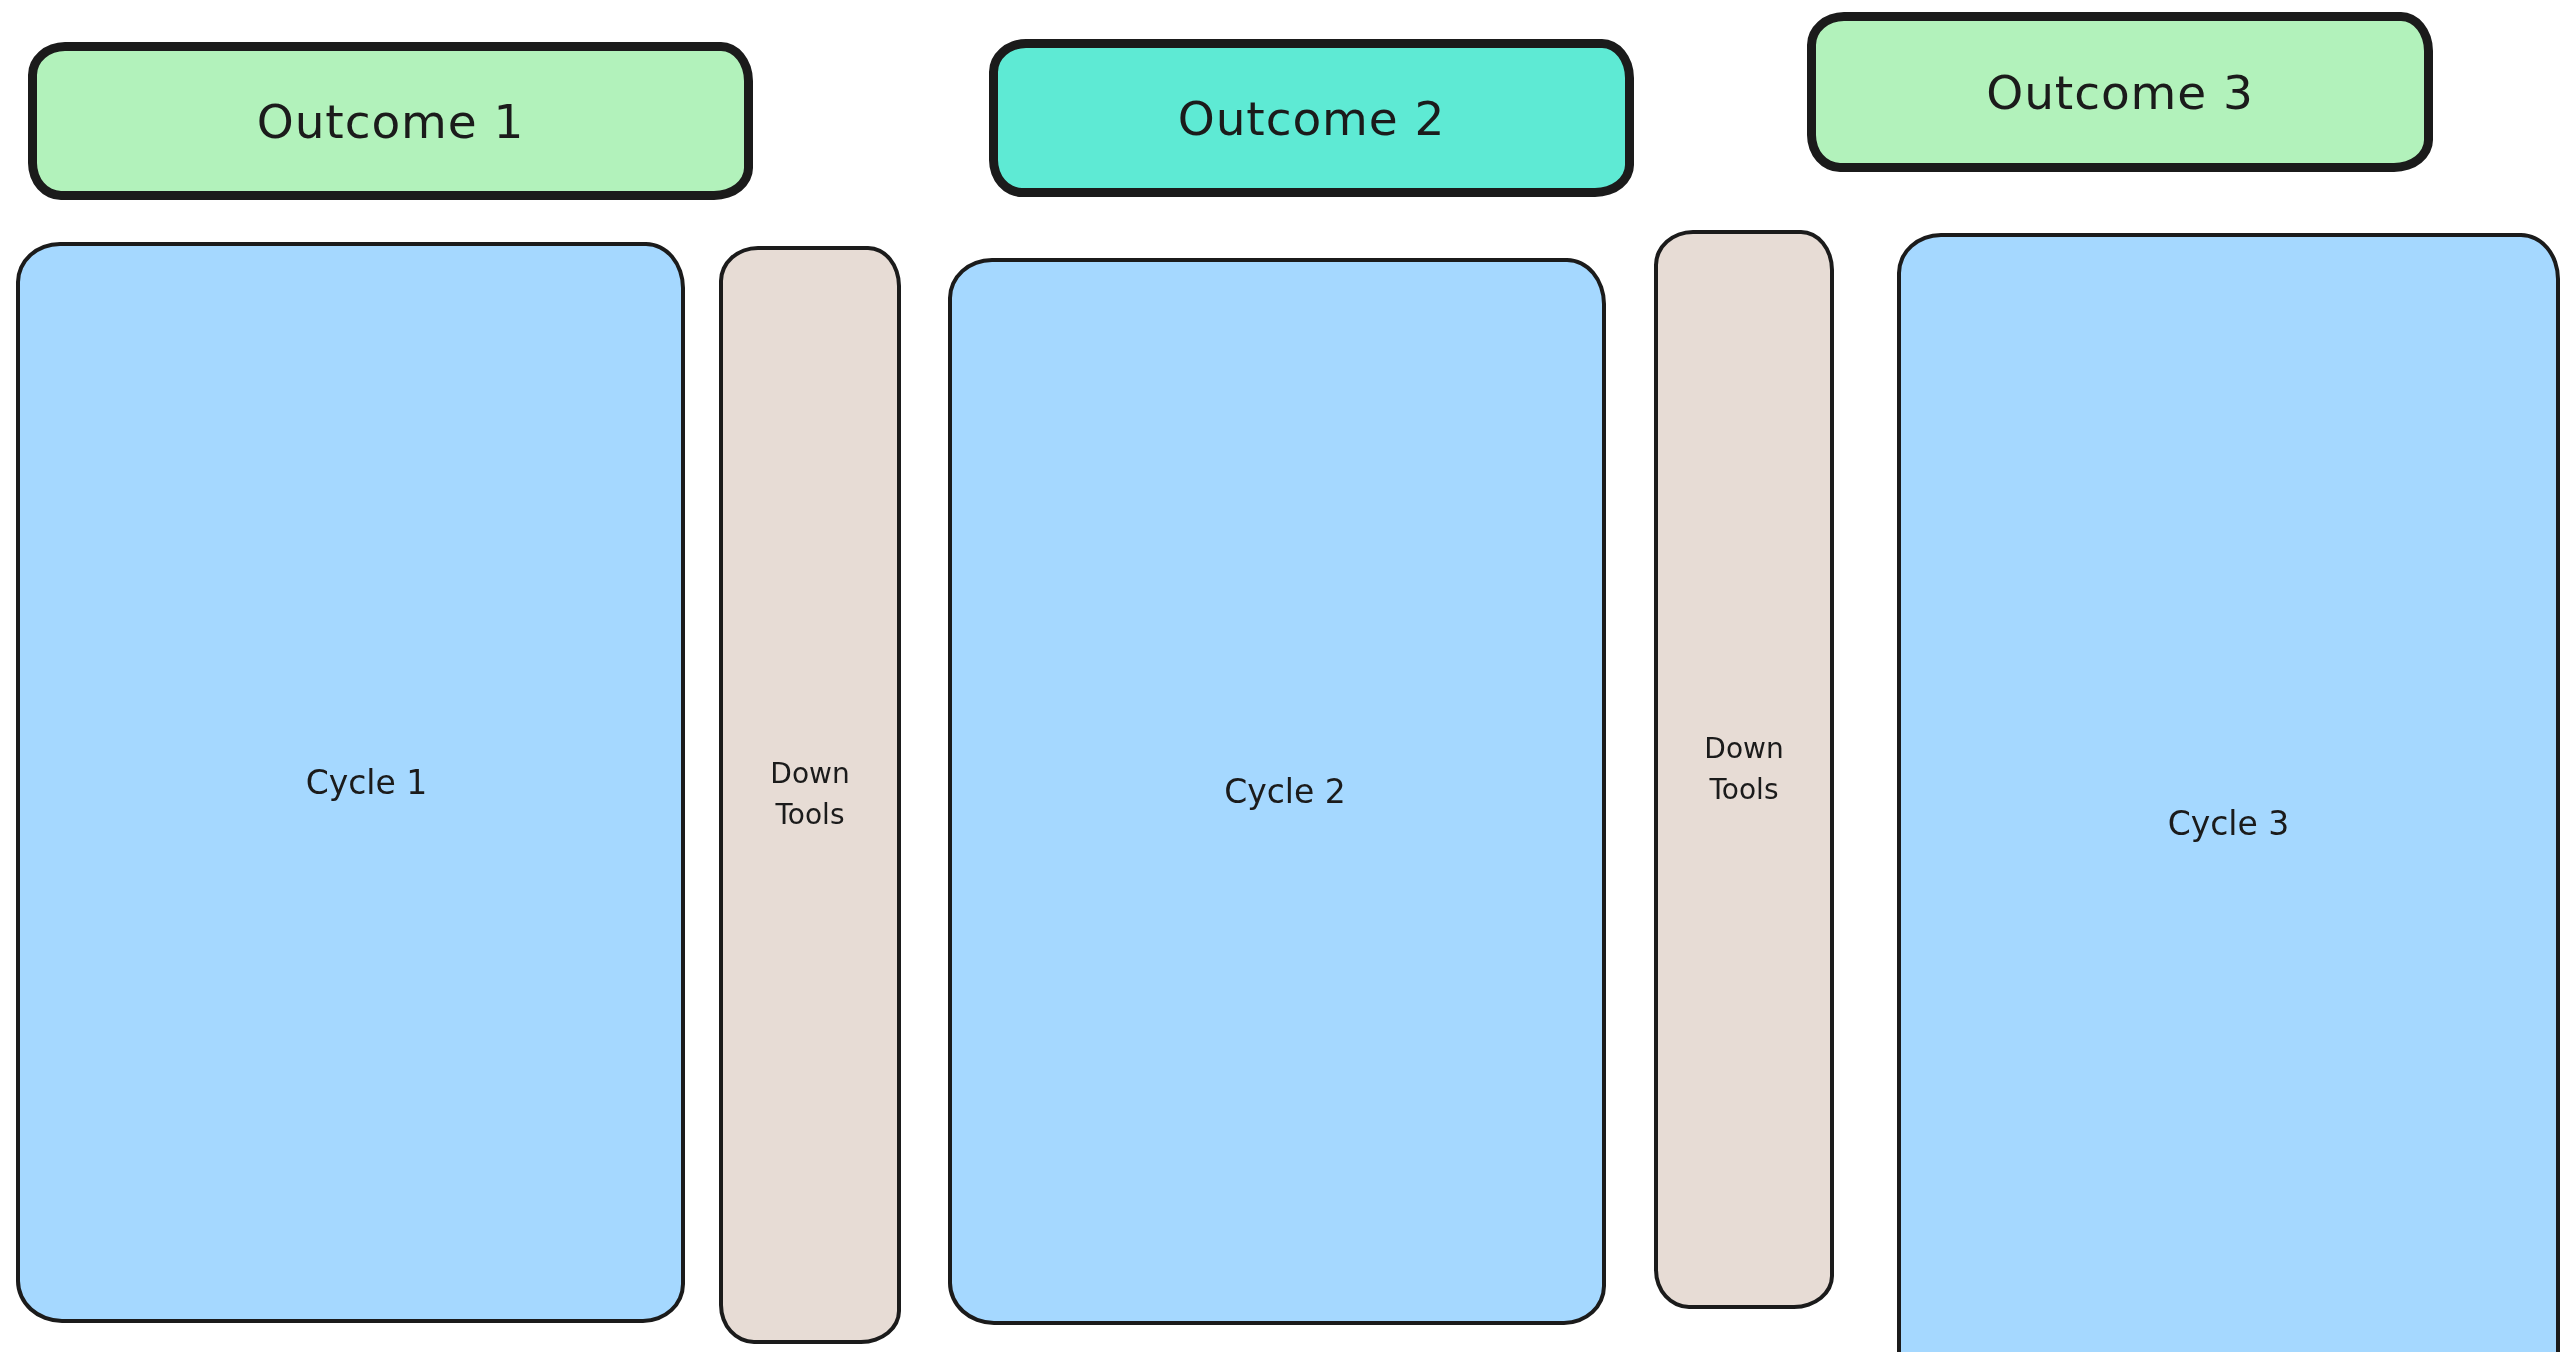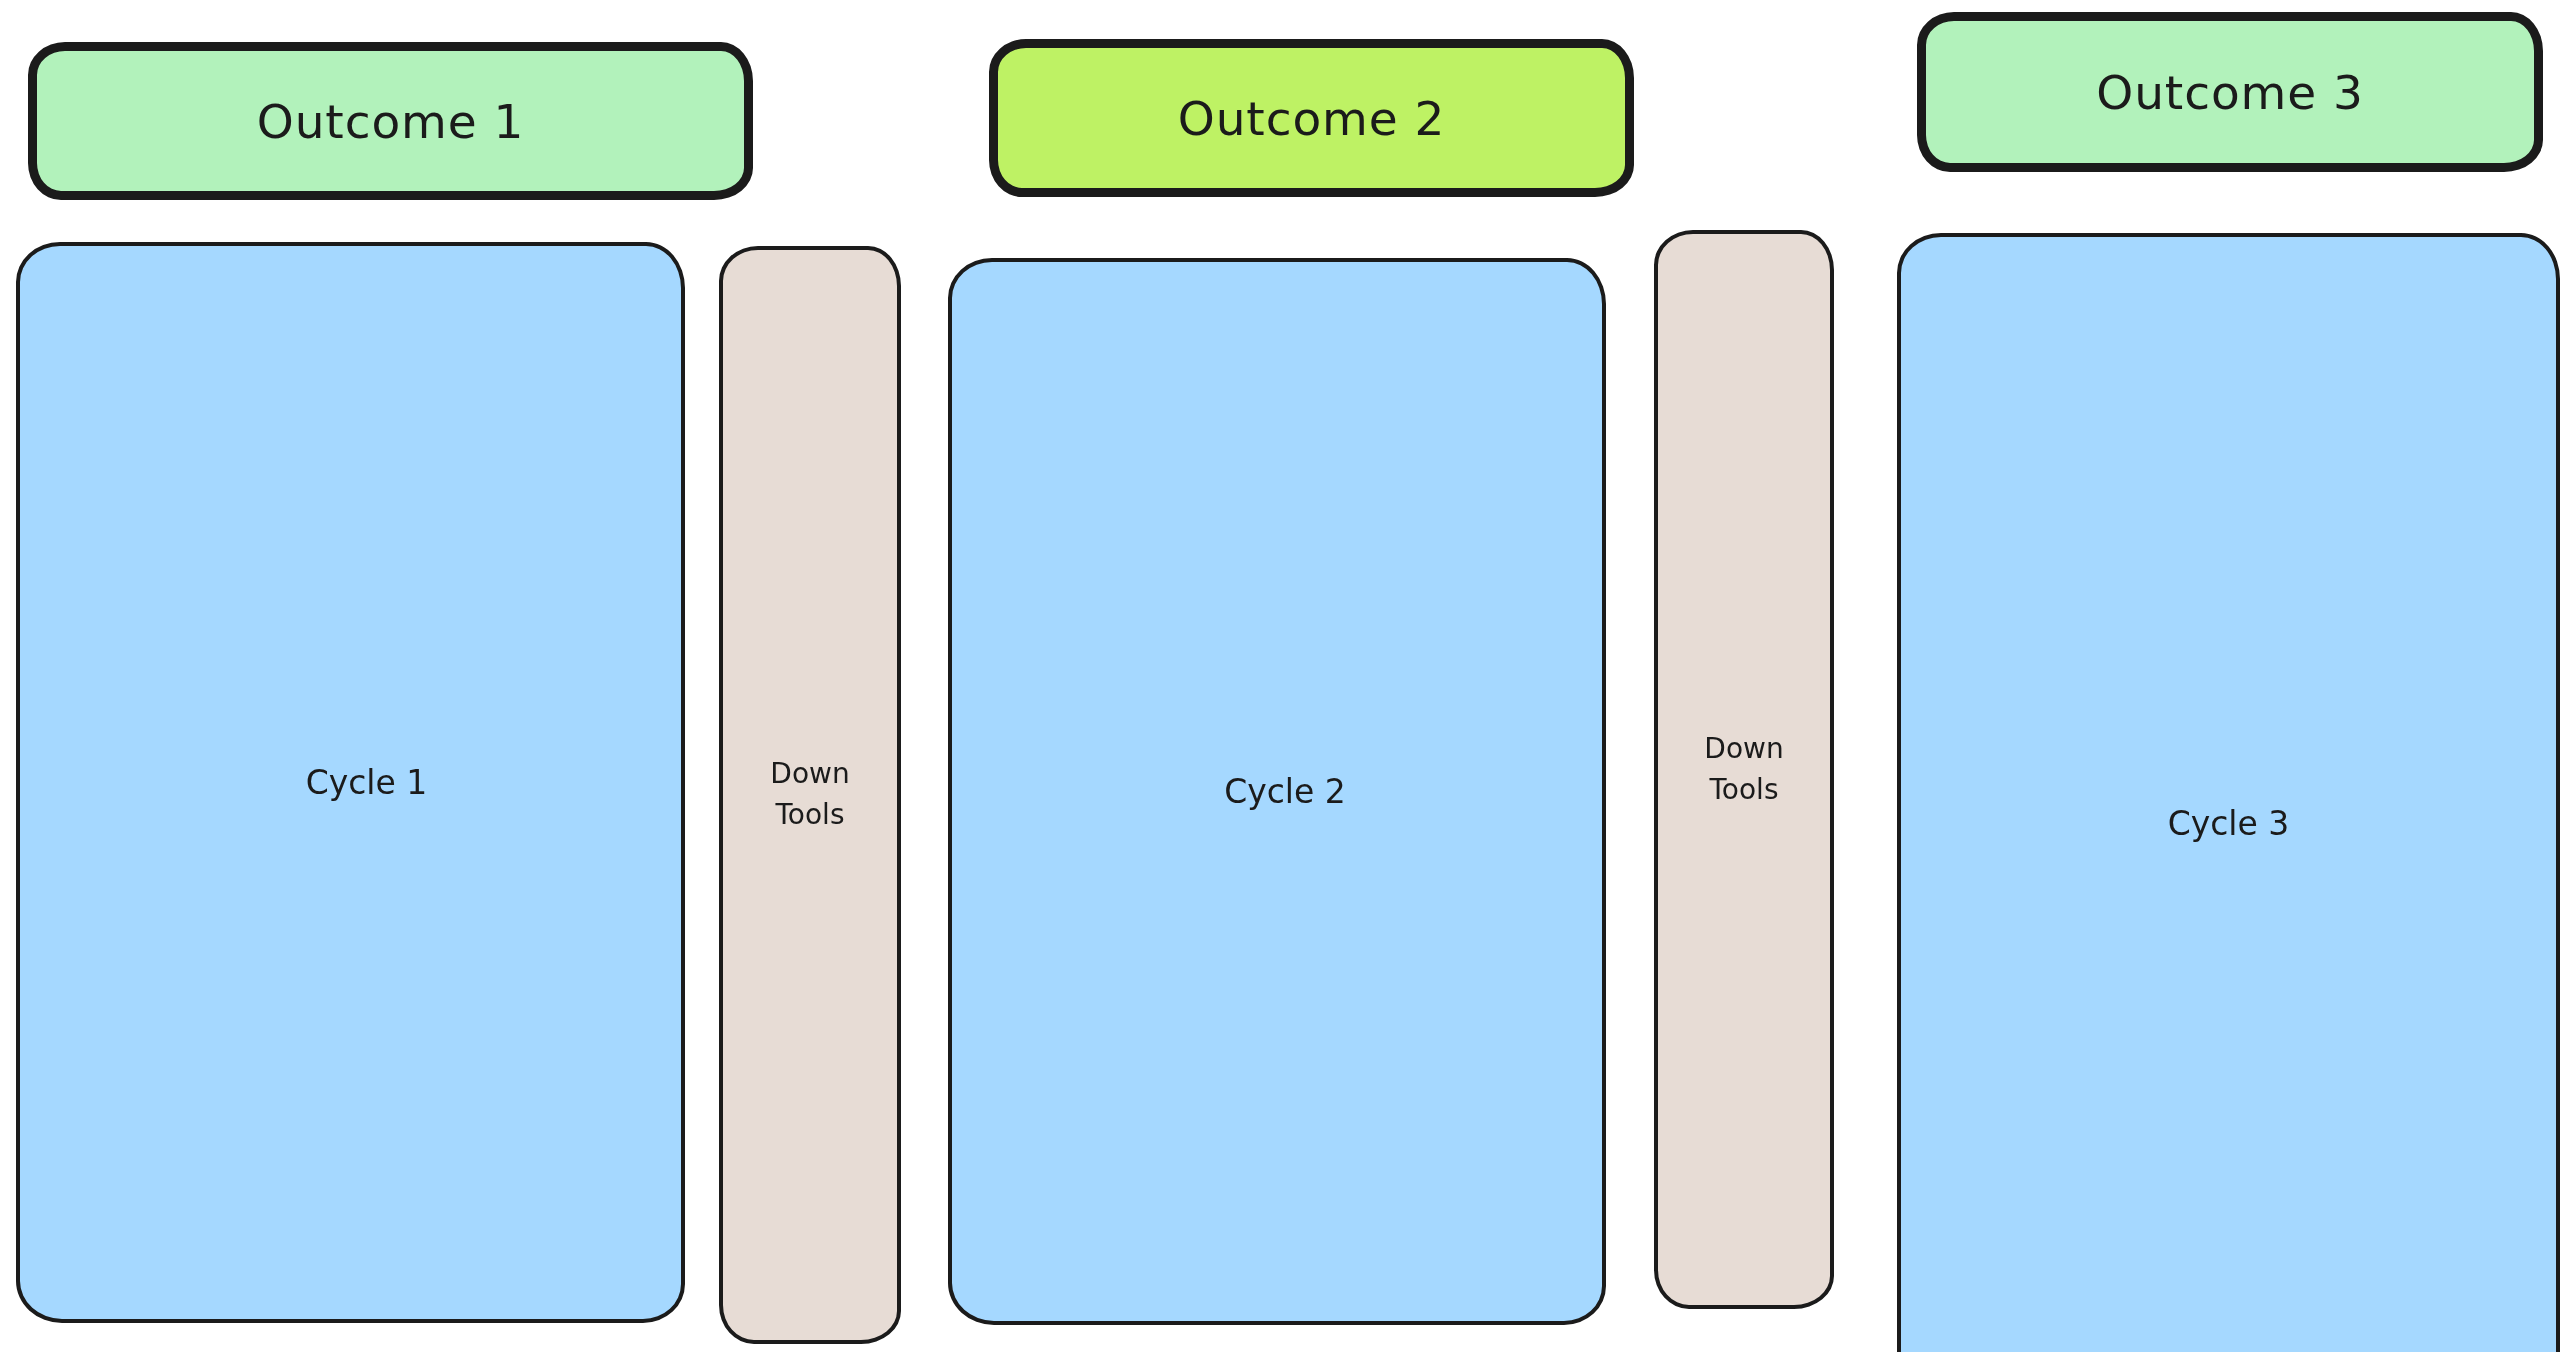--- a/index.html
+++ b/index.html
@@ -41,41 +41,41 @@
   .downtools {
     border: 4.4px solid #1b1b1b;
     border-radius: 39px 33px 40px 35px / 35px 40px 33px 39px;
     font-size: 28px;
     line-height: 1.45;
     white-space: pre-line;
   }
   
   #outcome-1 { left: 28px;   top: 42px;  width: 725px; height: 158px; }
   #outcome-2 { left: 989px; top: 39px;  width: 645px; height: 158px; }
-  #outcome-3 { left: 1917px; top: 12.3px;  width: 626px; height: 160px; text-align: right; }
+  #outcome-3 { left: 1807px; top: 12.3px;  width: 626px; height: 160px; text-align: right; }
 
   #cycle-1   { left: 16px;   top: 242px; width: 669px; height: 1081px; }
   #cycle-2   { left: 948px; top: 258px; width: 658px; height: 1067px; padding-left: 16px; }
   #cycle-3   { left: 1897px; top: 233px; width: 663px; height: 1180px; }
 
   #downtools-1 { left: 719px;  top: 246px; width: 182px; height: 1098px; }
   #downtools-2 { left: 1654px; top: 230px; width: 180px; height: 1079px; }
 
   .shape-label { display: inline-block; }
 </style>
 </head>
 <body>
 
 <div id="canvas">
 
   <div id="outcome-1" class="shape outcome" style="background-color: rgb(178, 242, 187);">
     <span class="shape-label">Outcome 1</span>
   </div>
 
-  <div id="outcome-2" class="shape outcome" style="background-color: #bef264; text-align: right;">
+  <div id="outcome-2" class="shape outcome" style="background-color: #5eead4; text-align: right;">
     <span class="shape-label">Outcome 2</span>
   </div>
 
   <div id="outcome-3" class="shape outcome" style="background-color: rgb(178, 242, 187);">
     <span class="shape-label">Outcome 3</span>
   </div>
 
   <div id="cycle-1" class="shape cycle" style="background-color: rgb(165, 216, 255); padding-left: 32px;">
     <span class="shape-label">Cycle 1</span>
   </div>

